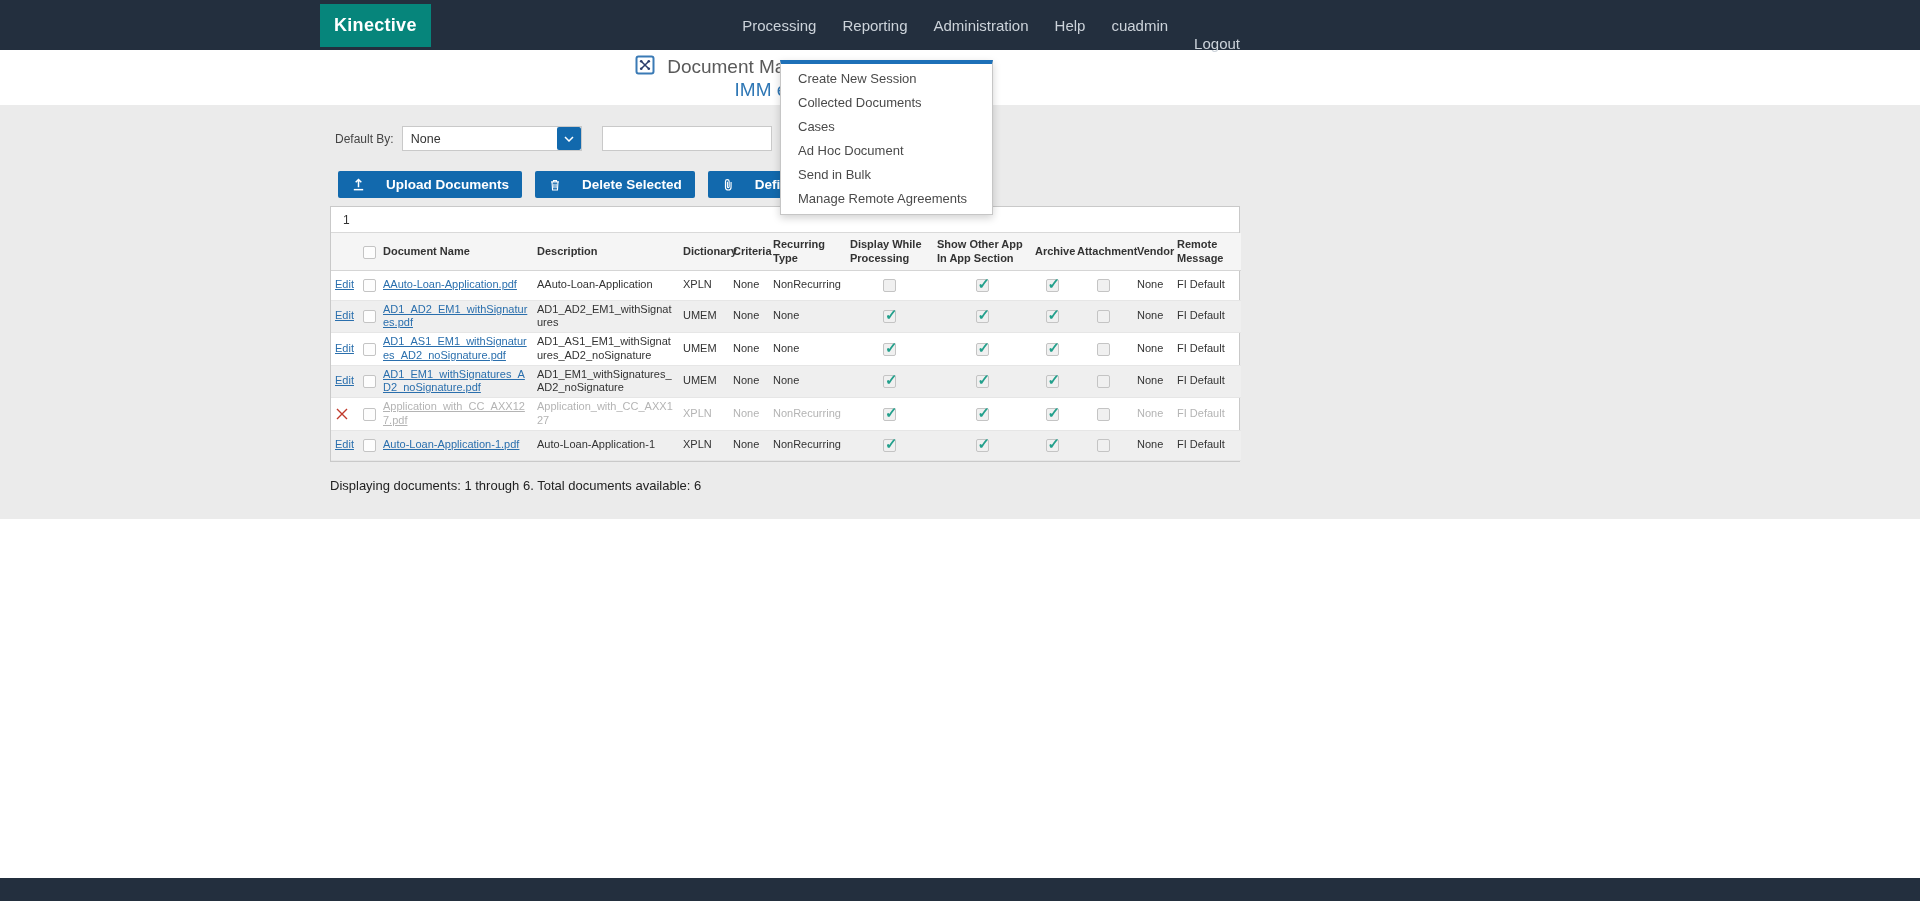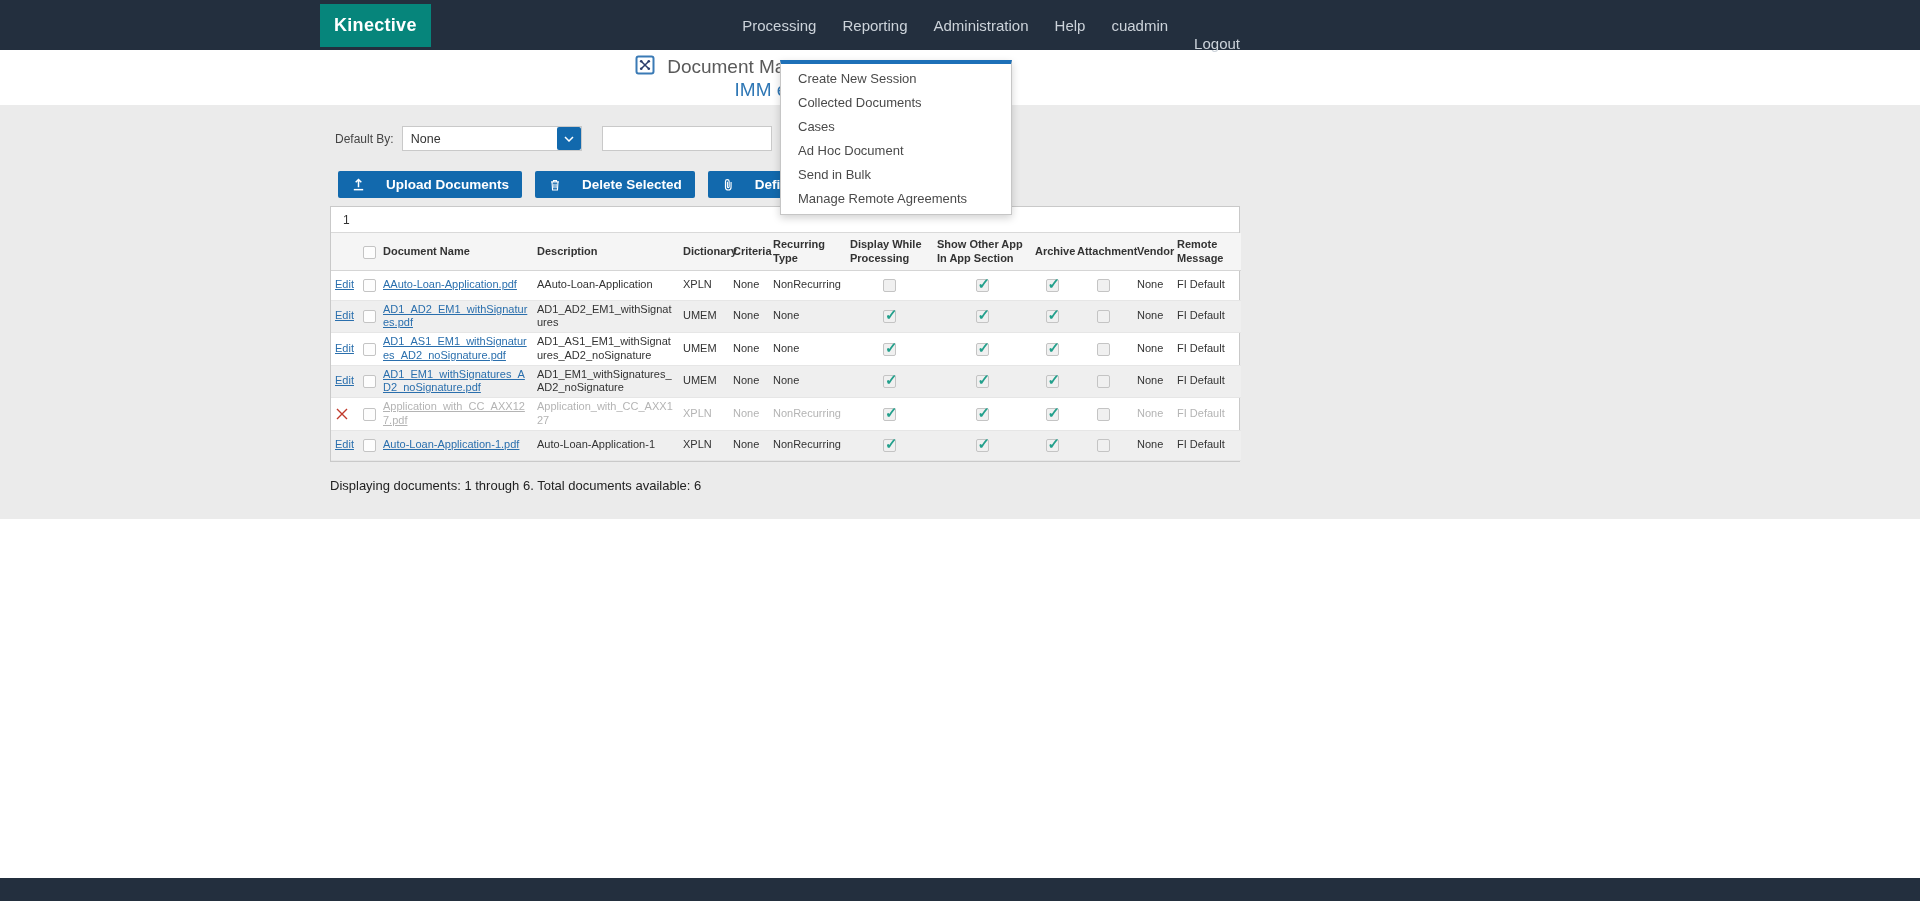--- a/index.html
+++ b/index.html
@@ -24,21 +24,21 @@
 
   
   .page-header { height: 55px; background: #fff; display: flex; align-items: center; }
   .header-inner { display: flex; align-items: center; justify-content: flex-end; flex-direction: column; }
   .title-group { display: flex; align-items: center; gap: 12px; }
   .page-title { font-size: 19px; color: #5a5a5a; font-weight: normal; }
   .app-name { font-size: 19px; color: var(--app-name-blue, #2f77b5); }
 
   
   .dropdown {
-    position: absolute; left: 780px; top: 60px; width: 232px; z-index: 100;
+    position: absolute; left: 780px; top: 60px; width: 213px; z-index: 100;
     background: #fff; border: 1px solid #c6c6c6; border-top: 4px solid #1d70b8;
     box-shadow: 0 3px 8px rgba(0,0,0,.18); padding: 3px 0;
   }
   .dropdown-item { font-size: 13px; color: #4a4a4a; padding: 5px 17px; line-height: 14px; cursor: pointer; white-space: nowrap; }
 
   
   .main { background: var(--page-bg, #ebebeb); padding: 21px 0 26px; min-height: 392px; }
 
   .search-row { display: flex; align-items: center; padding-left: 15px; margin-bottom: 20px; }
   .search-label { font-size: 12px; color: #444; margin-right: 8px; }

